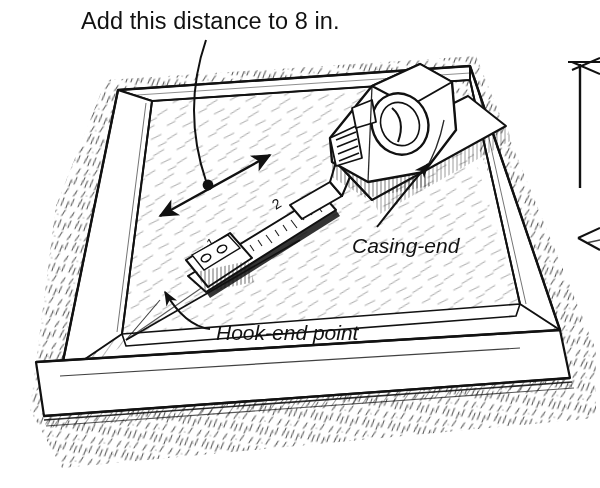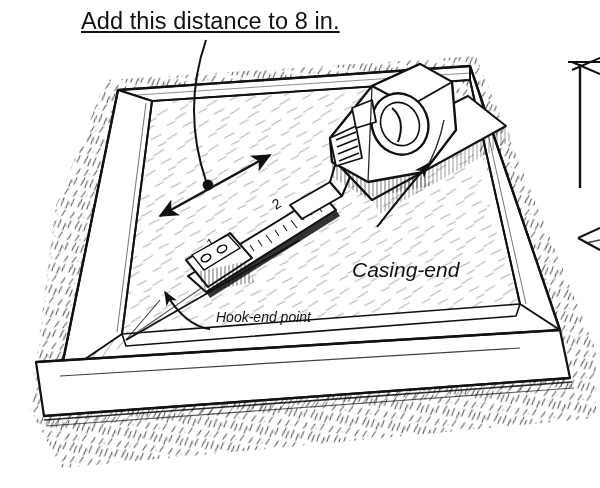--- a/index.html
+++ b/index.html
@@ -34,35 +34,33 @@
     white-space: nowrap;
     color: #111111;
     line-height: 1.12;
   }
   .label-main {
     left: 81px;
     top: 8px;
     font-size: 23.5px;
     letter-spacing: 0.1px;
     font-weight: 400;
-    text-decoration: underline;
   }
   .label-casing {
     left: 352px;
     top: 234px;
     font-size: 21px;
     font-style: italic;
     font-weight: 400;
-    margin-top: 24px;
   }
   .label-casing .l2 { display: block; }
   .label-hook {
     left: 216px;
-    top: 310px;
-    font-size: 14px;
+    top: 321px;
+    font-size: 21px;
     font-style: italic;
     font-weight: 400;
   }
 </style>
 </head>
 <body>
 
 <div id="stage">
 
   <svg id="art" viewBox="0 0 600 488" xmlns="http://www.w3.org/2000/svg">

